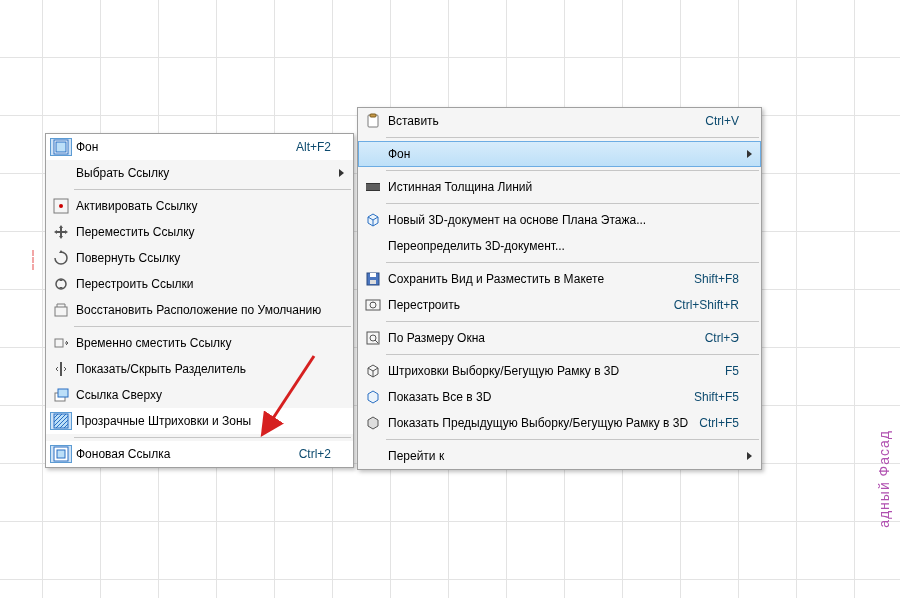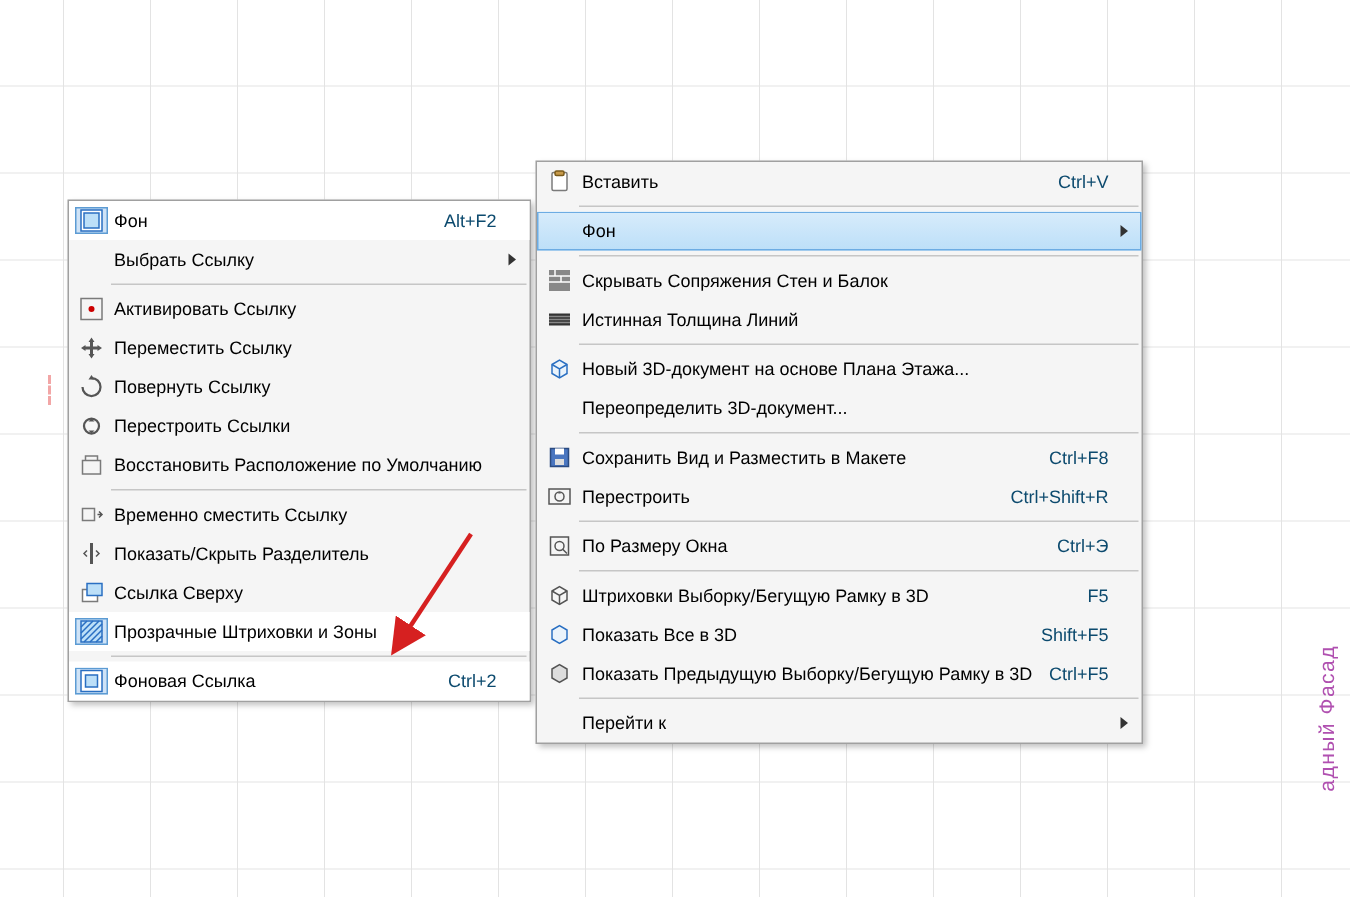--- a/index.html
+++ b/index.html
@@ -282,33 +282,20 @@
     <div class="sep"></div>
     <div class="menu-item highlight">
       <span class="icon blank"></span>
       <span class="label">Фон</span>
       <span class="sub has"></span>
     </div>
     <div class="sep"></div>
     <div class="menu-item">
       <span class="icon">
         <svg viewBox="0 0 16 16">
-          <rect x="1" y="1" width="14" height="14" fill="#888"></rect>
-          <line x1="1" y1="5" x2="15" y2="5" stroke="#fff"></line>
-          <line x1="1" y1="9" x2="15" y2="9" stroke="#fff"></line>
-          <line x1="5" y1="1" x2="5" y2="5" stroke="#fff"></line>
-          <line x1="9" y1="5" x2="9" y2="9" stroke="#fff"></line>
-        </svg>
-      </span>
-      <span class="label">Скрывать Сопряжения Стен и Балок</span>
-      <span class="sub"></span>
-    </div>
-    <div class="menu-item">
-      <span class="icon">
-        <svg viewBox="0 0 16 16">
           <rect x="1" y="4" width="14" height="8" fill="#333"></rect>
           <line x1="1" y1="6" x2="15" y2="6" stroke="#888"></line>
           <line x1="1" y1="8" x2="15" y2="8" stroke="#888"></line>
           <line x1="1" y1="10" x2="15" y2="10" stroke="#888"></line>
         </svg>
       </span>
       <span class="label">Истинная Толщина Линий</span>
       <span class="sub"></span>
     </div>
     <div class="sep"></div>
@@ -330,21 +317,21 @@
     <div class="sep"></div>
     <div class="menu-item">
       <span class="icon">
         <svg viewBox="0 0 16 16">
           <rect x="2" y="2" width="12" height="12" fill="#4a76c0" stroke="#2a4a80"></rect>
           <rect x="5" y="2" width="6" height="4" fill="#fff"></rect>
           <rect x="5" y="9" width="6" height="4" fill="#ddd"></rect>
         </svg>
       </span>
       <span class="label">Сохранить Вид и Разместить в Макете</span>
-      <span class="shortcut">Ctrl+F8</span>
+      <span class="shortcut">Shift+F8</span>
       <span class="sub"></span>
     </div>
     <div class="menu-item">
       <span class="icon">
         <svg viewBox="0 0 16 16">
           <rect x="1" y="3" width="14" height="10" fill="none" stroke="#555"></rect>
           <circle cx="8" cy="8" r="3" fill="none" stroke="#555"></circle>
           <path d="M8 5 L9 6 L7 6 Z" fill="#555"></path>
         </svg>
       </span>

